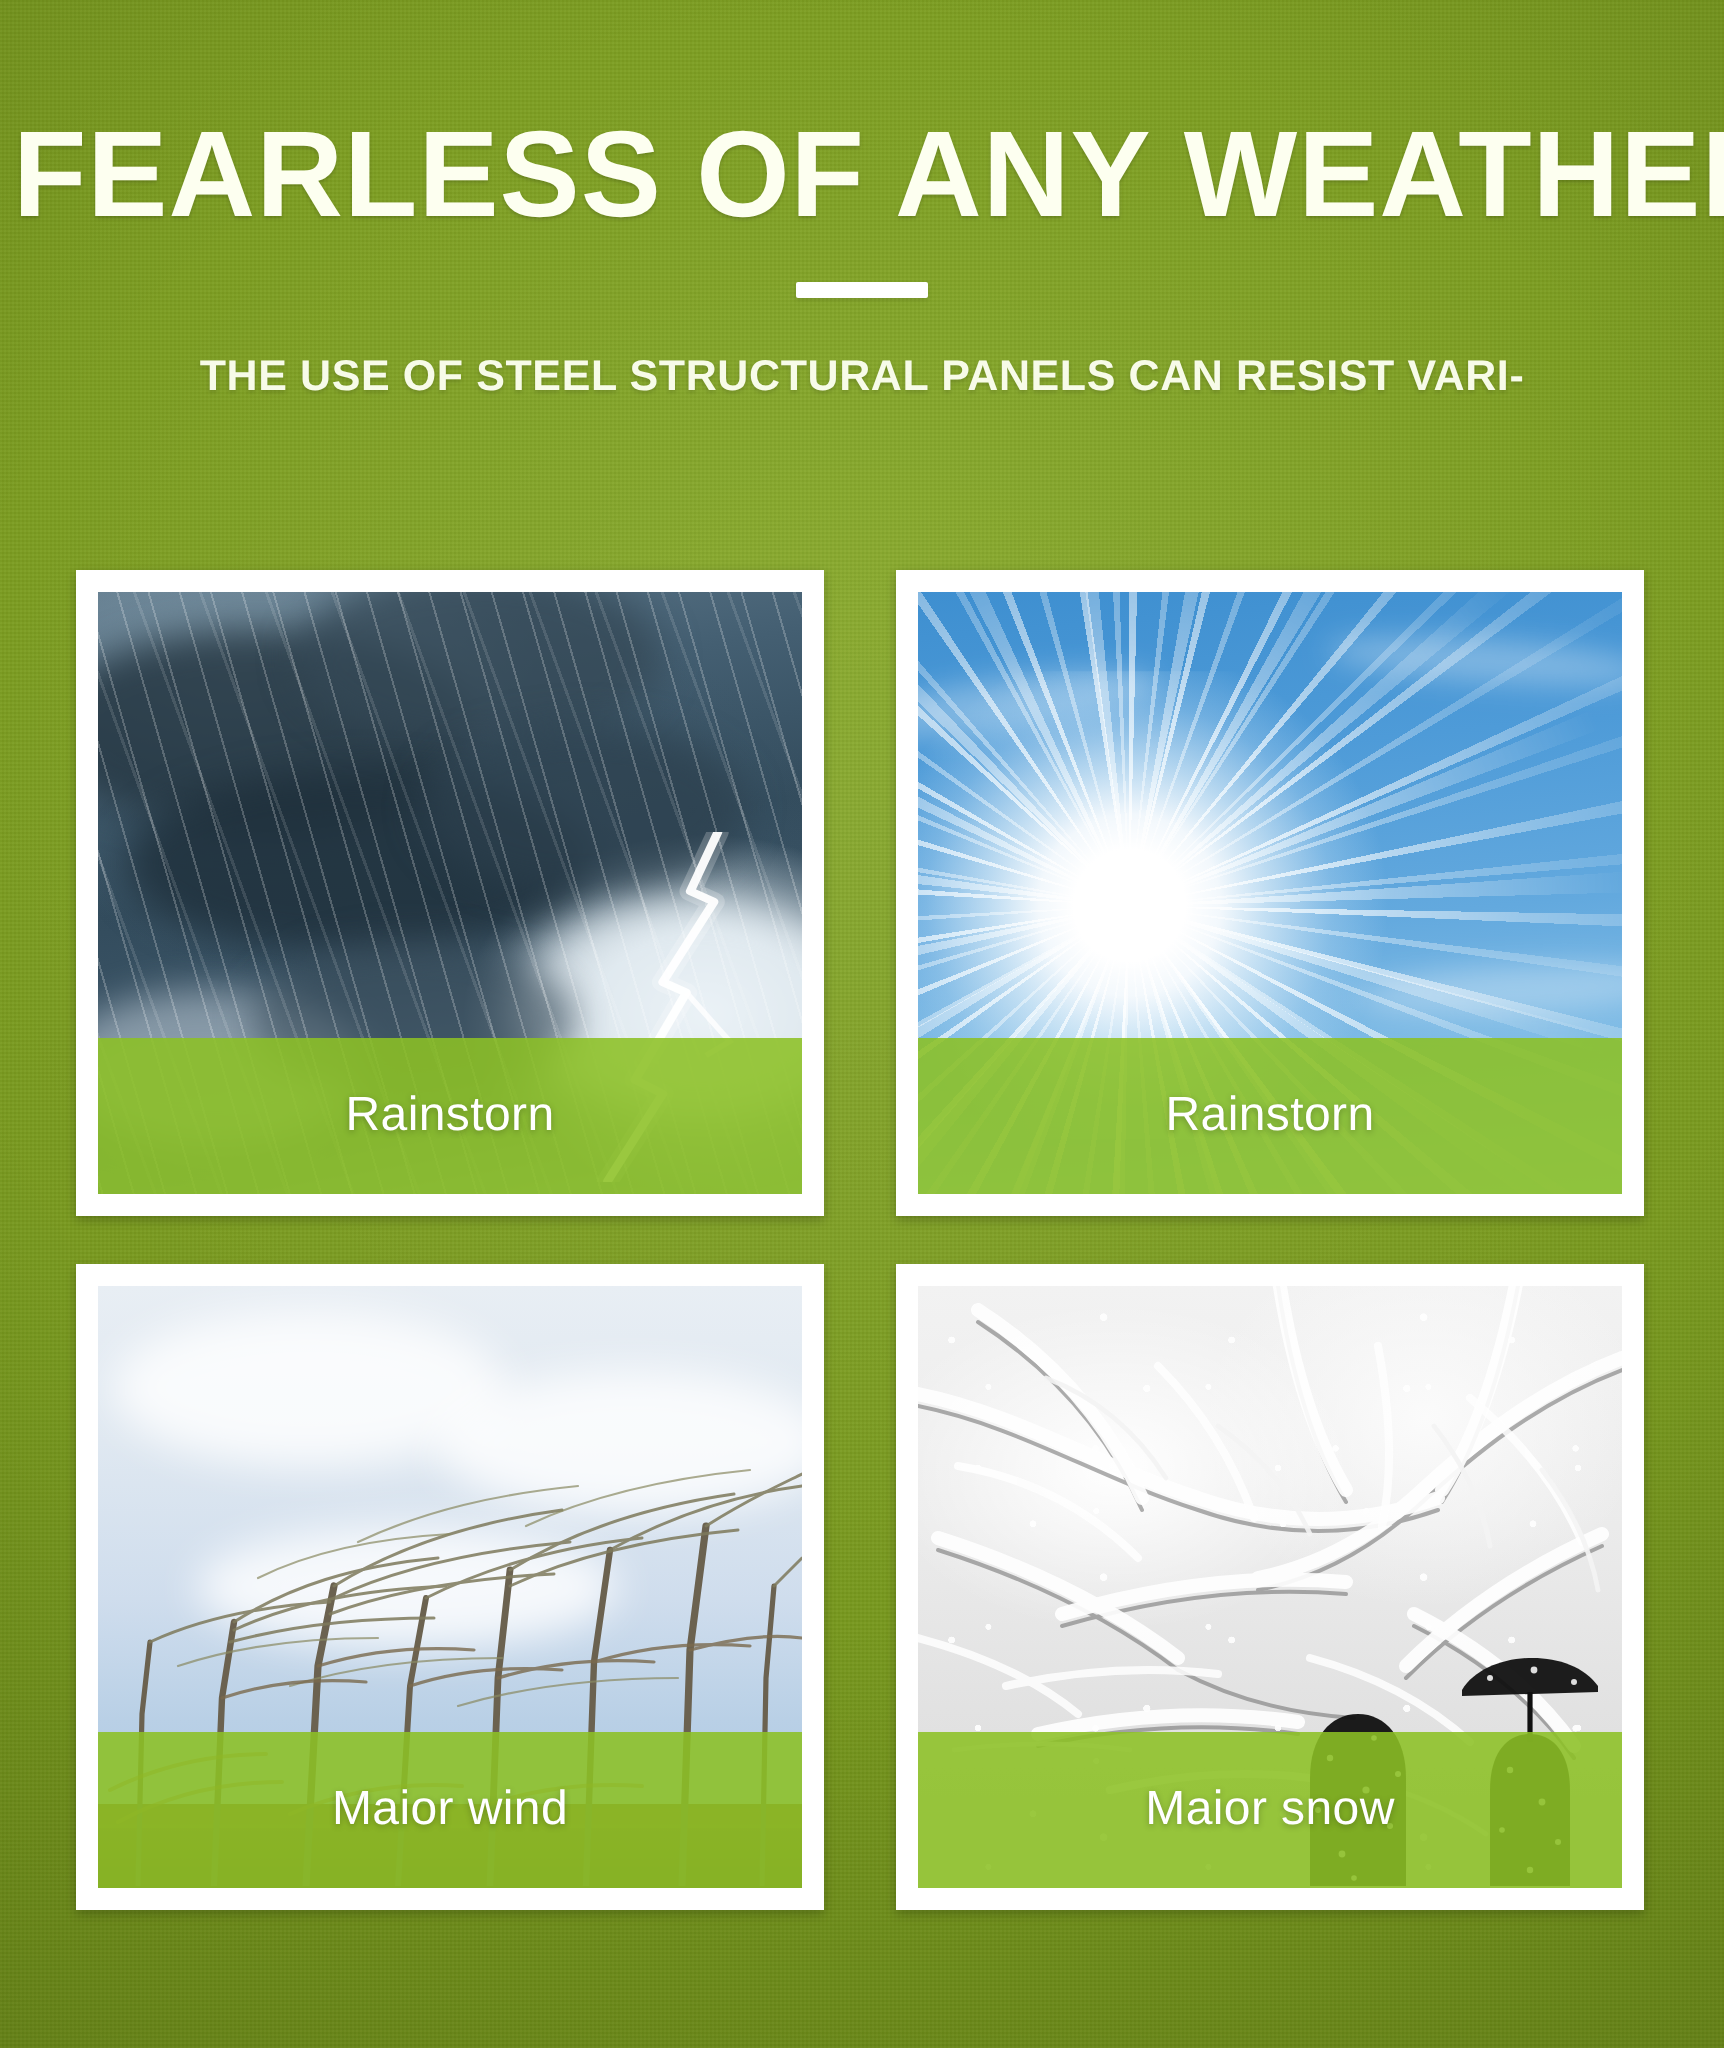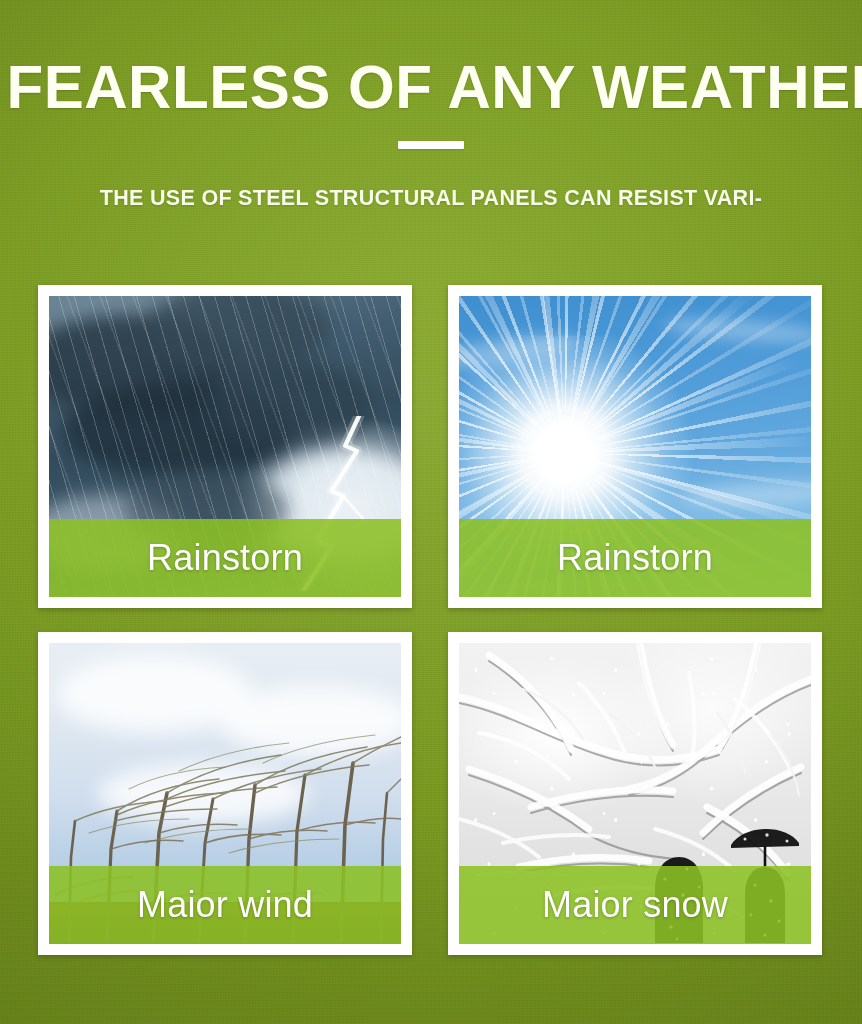--- a/index.html
+++ b/index.html
@@ -41,21 +41,21 @@
     transform:scaleX(0.985); transform-origin:center;
     text-shadow:0 1px 2px rgba(0,0,0,.18);
     white-space:nowrap;
   }
   .divider{
     width:66px; height:8px; background:#ffffff;
     margin:22px auto 0; border-radius:1px;
     box-shadow:0 1px 2px rgba(0,0,0,.12);
   }
   .sub{
-    margin:32px auto 0; width:700px;
+    margin:22px auto 0; width:700px;
     font-size:21.5px; font-weight:bold; color:#f7fbe8;
     letter-spacing:.3px; line-height:1.62;
     text-shadow:0 1px 2px rgba(0,0,0,.16);
   }
 
   
   .grid{
     position:absolute; left:38px; top:285px;
     width:784px;
     display:grid;
@@ -79,21 +79,21 @@
 
   
   .cap{
     position:absolute; left:0; right:0; bottom:0;
     height:78px;
     background:rgba(140,192,36,.88);
     display:flex; align-items:center; justify-content:center;
     z-index:9;
   }
   .cap span{
-    font-size:36px; color:#ffffff; font-weight:normal;
+    font-size:24px; color:#ffffff; font-weight:normal;
     letter-spacing:.2px;
     text-shadow:0 1px 3px rgba(0,0,0,.25);
   }
 
   
   .rain-sky{
     position:absolute; inset:0;
     background:
       radial-gradient(ellipse 55% 48% at 86% 70%, #f2f6f8 0%, #cdd9e0 28%, rgba(160,178,188,0) 62%),
       radial-gradient(ellipse 60% 40% at 20% 12%, #7d96a6 0%, rgba(90,112,126,0) 70%),

